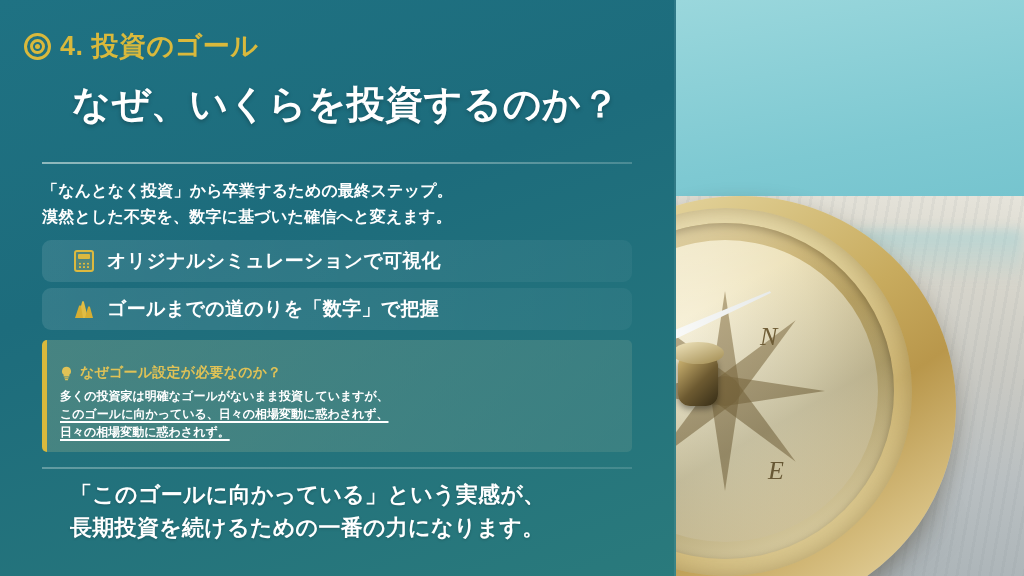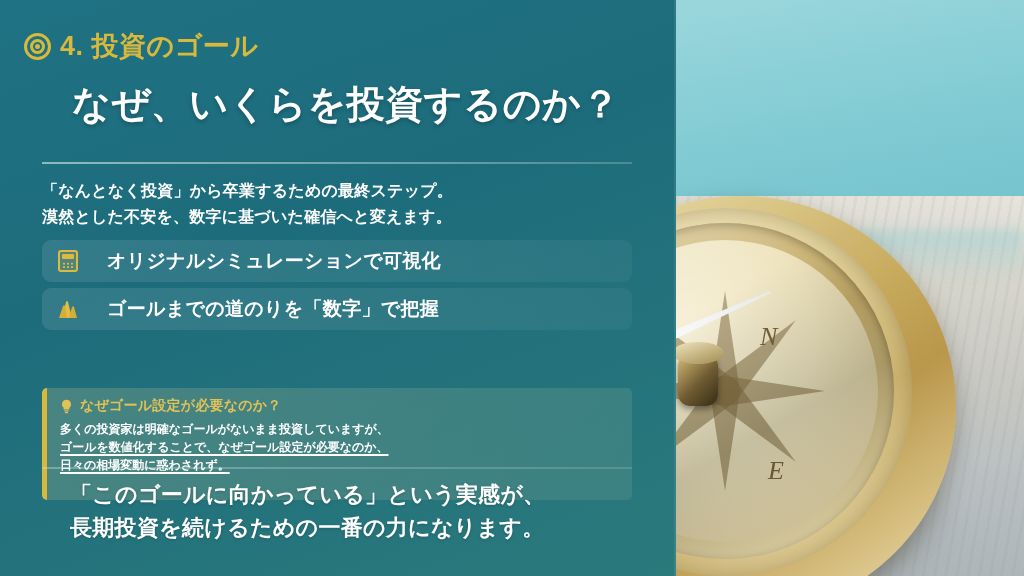--- a/index.html
+++ b/index.html
@@ -158,23 +158,23 @@
   }
   .divider.bottom{top:467px;background:linear-gradient(90deg,rgba(205,225,222,.38),rgba(205,225,222,.18));}
 
   .lead{
     position:absolute;left:42px;top:178px;width:600px;color:#ffffff;
     font-size:16px;font-weight:bold;line-height:1.6;letter-spacing:.2px;
   }
 
   .rows{position:absolute;left:42px;top:240px;width:590px;}
   .row{
-    display:flex;align-items:center;gap:29px;height:42px;margin-bottom:6px;
+    display:flex;align-items:center;gap:13px;height:42px;margin-bottom:6px;
     background:linear-gradient(90deg,rgba(255,255,255,.10),rgba(255,255,255,.045));
-    border-radius:9px;padding:0 16px;box-sizing:border-box;
+    border-radius:9px;padding:0 32px;box-sizing:border-box;
   }
   .row .rtext{color:#ffffff;font-size:19px;font-weight:bold;letter-spacing:.3px;}
   .ico{width:20px;height:22px;flex:none;position:relative;}
   
   .ico-calc{
     border:2px solid #dcb93f;border-radius:3px;box-sizing:border-box;
     background:rgba(220,185,63,.18);
   }
   .ico-calc::before{
     content:"";position:absolute;left:2px;top:2px;right:2px;height:5px;
@@ -185,22 +185,21 @@
     background:
       radial-gradient(circle,#dcb93f 45%,transparent 46%) 0 0/4px 3.4px repeat;
   }
   
   .ico-mtn svg{display:block;}
 
   .callout{
     position:absolute;left:42px;top:340px;width:590px;height:112px;
     background:linear-gradient(120deg,rgba(104,150,134,.55),rgba(92,146,140,.38));
     border-left:5px solid #d9b93c;border-radius:5px;box-sizing:border-box;
-    padding:9px 14px 0 13px;
-    margin-top:48px;
+    padding:24px 14px 0 13px;
   }
   .callout-head{
     display:flex;align-items:center;gap:7px;color:#e0c256;
     font-size:14px;font-weight:bold;letter-spacing:.2px;margin-bottom:5px;
   }
   .bulb{width:13px;height:15px;flex:none;}
   .callout-body{color:#ffffff;font-size:12px;font-weight:bold;line-height:1.52;}
   .callout-body .u{
     text-decoration:underline;text-underline-offset:3px;text-decoration-thickness:1.5px;
   }
@@ -295,21 +294,21 @@
       <div class="callout-head">
         <svg class="bulb" viewBox="0 0 13 15">
           <path d="M6.5 0.8 A4.4 4.4 0 0 0 3.6 8.6 L3.6 10.4 L9.4 10.4 L9.4 8.6 A4.4 4.4 0 0 0 6.5 0.8 Z" fill="#e0c256"></path>
           <rect x="4.3" y="11.2" width="4.4" height="1.3" rx=".6" fill="#e0c256"></rect>
           <rect x="4.9" y="13.1" width="3.2" height="1.2" rx=".6" fill="#e0c256"></rect>
         </svg>
         <span>なぜゴール設定が必要なのか？</span>
       </div>
       <div class="callout-body">
         <div>多くの投資家は明確なゴールがないまま投資していますが、</div>
-        <div class="u">ゴールを数値化することで、なぜゴール設定が必要なのか、</div>
+        <div class="u">このゴールに向かっている、日々の相場変動に惑わされず、</div>
         <div class="u">日々の相場変動に惑わされず。</div>
       </div>
     </div>
 
     <div class="divider bottom"></div>
 
     <div class="closing">
       <div>「このゴールに向かっている」という実感が、</div>
       <div>長期投資を続けるための一番の力になります。</div>
     </div>

